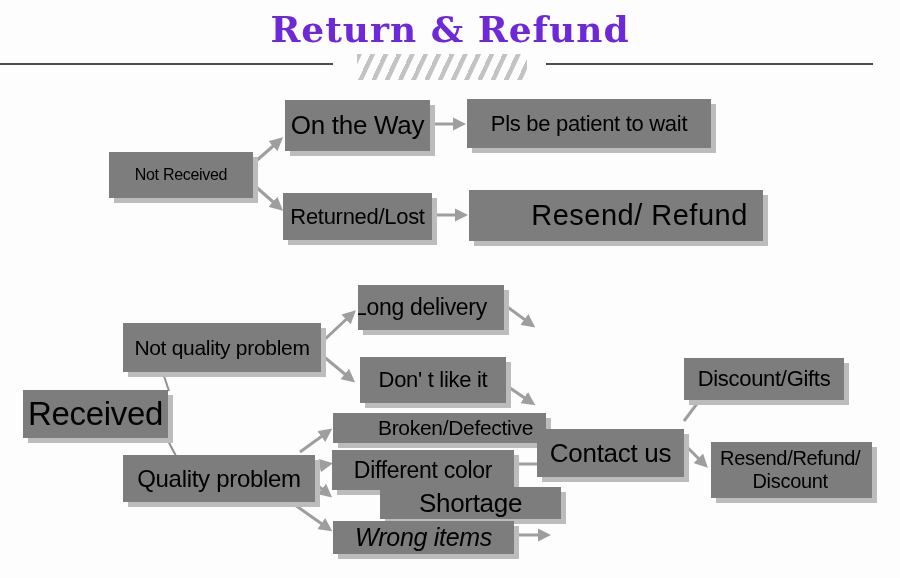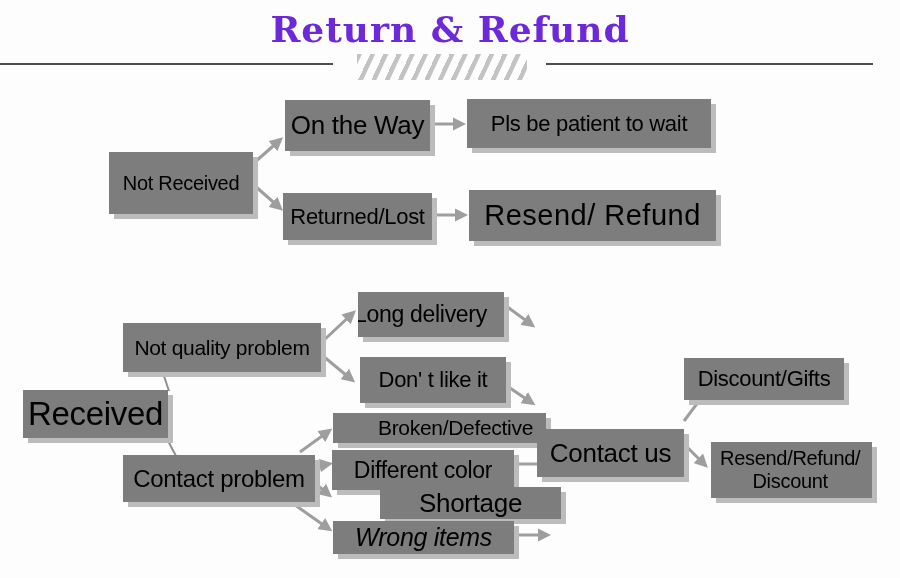--- a/index.html
+++ b/index.html
@@ -19,28 +19,28 @@
   
   .wires{position:absolute;left:0;top:0;width:900px;height:578px;z-index:1;pointer-events:none;}
   .wires line{stroke:#9e9e9e;stroke-width:3;}
   .wires line.thin{stroke:#8f8f8f;stroke-width:2;}
 
   
   .node{position:absolute;background:#7d7d7d;color:#000000;z-index:2;
         display:flex;align-items:center;justify-content:center;
         white-space:nowrap;box-shadow:5px 5px 0 #bcbcbc;letter-spacing:-0.3px;}
 
-  .n-not-received   {left:109px;top:152px;width:144px;height:62px;font-size:20px;}
+  .n-not-received   {left:109px;top:152px;width:144px;height:46px;font-size:16px;}
   .n-on-the-way     {left:285px;top:100px;width:145px;height:51px;font-size:26px;}
   .n-pls-wait       {left:467px;top:99px; width:244px;height:49px;font-size:22px;}
   .n-returned-lost  {left:283px;top:193px;width:149px;height:47px;font-size:22px;}
-  .n-resend-refund  {left:469px;top:190px;width:247px;height:51px;font-size:29px;letter-spacing:.5px;}
+  .n-resend-refund  {left:469px;top:190px;width:247px;height:51px;font-size:29px;letter-spacing:.5px;padding-left:47px;}
   .n-received       {left:23px; top:390px;width:145px;height:48px;font-size:33px;}
   .n-not-quality    {left:123px;top:323px;width:198px;height:49px;font-size:21px;}
-  .n-long-delivery  {left:358px;top:292px;width:146px;height:45px;font-size:23px;
+  .n-long-delivery  {left:358px;top:285px;width:146px;height:45px;font-size:23px;
                      justify-content:flex-start;overflow:hidden;text-indent:-4px;}
   .n-dont-like      {left:360px;top:357px;width:146px;height:46px;font-size:22px;}
   .n-quality        {left:123px;top:455px;width:192px;height:47px;font-size:24px;}
   .n-broken         {left:333px;top:413px;width:181px;height:30px;font-size:21px;padding-left:32px;}
   .n-different      {left:332px;top:450px;width:182px;height:40px;font-size:23px;}
   .n-shortage       {left:332px;top:487px;width:181px;height:32px;font-size:26px;margin-left:48px;}
   .n-wrong          {left:333px;top:521px;width:181px;height:33px;font-size:25px;font-style:italic;}
   .n-contact        {left:537px;top:409px;width:147px;height:48px;font-size:26px;margin-top:20px;}
   .n-discount       {left:684px;top:358px;width:160px;height:42px;font-size:22px;}
   .n-resend2        {left:711px;top:442px;width:161px;height:56px;font-size:20px;
@@ -87,21 +87,21 @@
 
   <div class="node n-not-received">Not Received</div>
   <div class="node n-on-the-way">On the Way</div>
   <div class="node n-pls-wait">Pls be patient to wait</div>
   <div class="node n-returned-lost">Returned/Lost</div>
   <div class="node n-resend-refund">Resend/ Refund</div>
   <div class="node n-received">Received</div>
   <div class="node n-not-quality">Not quality problem</div>
   <div class="node n-long-delivery">Long delivery</div>
   <div class="node n-dont-like">Don' t like it</div>
-  <div class="node n-quality">Contact problem</div>
+  <div class="node n-quality">Quality problem</div>
   <div class="node n-broken">Broken/Defective</div>
   <div class="node n-different">Different color</div>
   <div class="node n-shortage">Shortage</div>
   <div class="node n-wrong">Wrong items</div>
   <div class="node n-contact">Contact us</div>
   <div class="node n-discount">Discount/Gifts</div>
   <div class="node n-resend2">Resend/Refund/
 Discount</div>
 
 </div>

